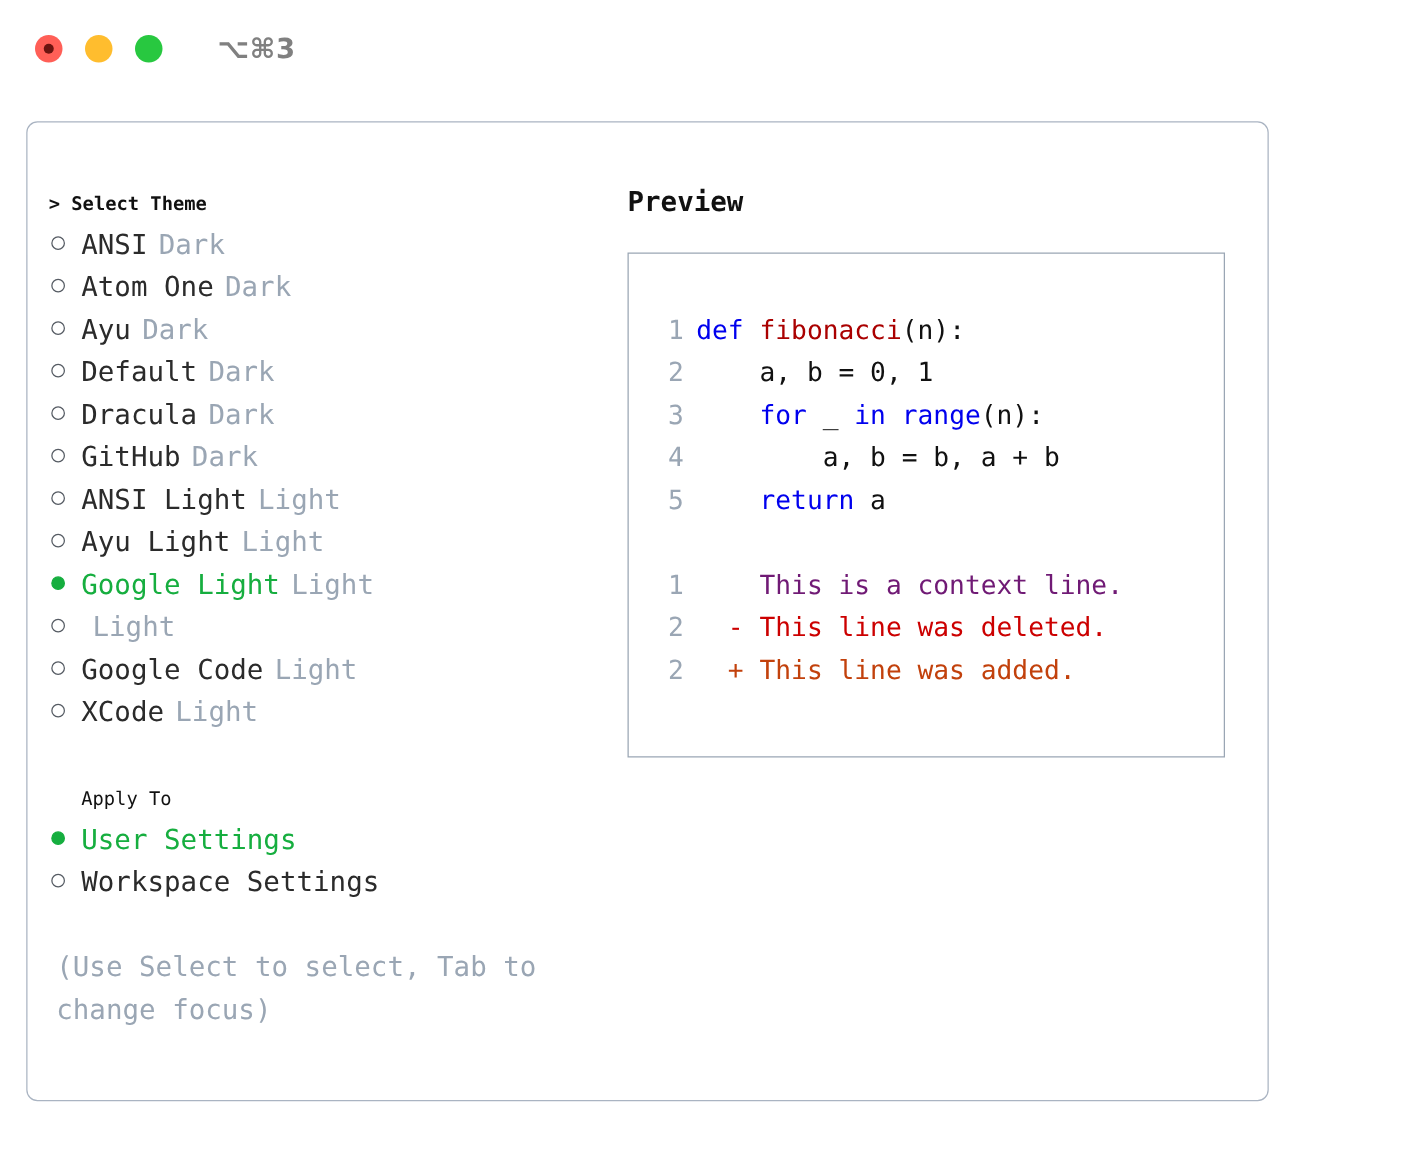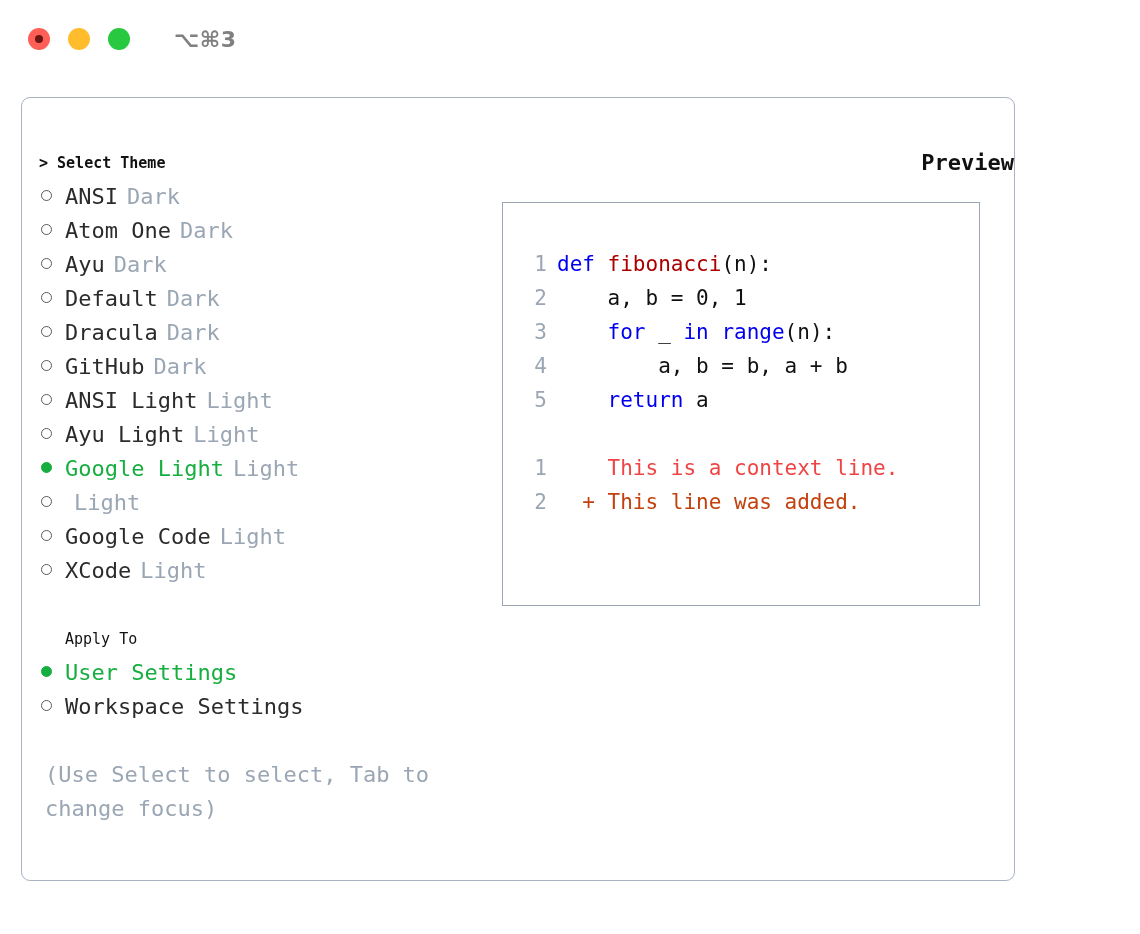--- a/index.html
+++ b/index.html
@@ -155,21 +155,20 @@
     box-sizing: border-box;
   }
 
   
   .preview-title {
     font-size: 22px;
     font-weight: bold;
     color: #111111;
     line-height: 34px;
     margin-bottom: 22px;
-    text-align: right;
   }
   .preview-box {
     width: 478px;
     height: 404px;
     border: 1.5px solid #9aa6b4;
     box-sizing: border-box;
     background: #ffffff;
     padding: 44px 0 0 22px;
   }
   .code-line {
@@ -181,21 +180,21 @@
     display: inline-block;
     width: 22px;
     text-align: right;
     color: #9aa6b4;
     margin-right: 10px;
   }
   .tok-kw   { color: #0000ee; }
   .tok-fn   { color: #aa0000; }
   .tok-plain{ color: #111111; }
   .blank-line { height: 34px; }
-  .diff-ctx { color: #ef4444; }
+  .diff-ctx { color: #701a75; }
   .diff-del { color: #cc0000; }
   .diff-add { color: #c2410c; margin-top: 16px; }
 </style>
 </head>
 <body>
 
 <div id="app">
 
   <div class="titlebar">
     <div class="lights">
@@ -245,20 +244,21 @@
           <div id="code-block">
               <div class="code-line"><span class="ln">1</span><span class="tok-kw">def </span><span class="tok-fn">fibonacci</span><span class="tok-plain">(n):</span></div>
               <div class="code-line"><span class="ln">2</span><span class="tok-plain">    a, b = 0, 1</span></div>
               <div class="code-line"><span class="ln">3</span><span class="tok-plain">    </span><span class="tok-kw">for</span><span class="tok-plain"> _ </span><span class="tok-kw">in </span><span class="tok-kw">range</span><span class="tok-plain">(n):</span></div>
               <div class="code-line"><span class="ln">4</span><span class="tok-plain">        a, b = b, a + b</span></div>
               <div class="code-line"><span class="ln">5</span><span class="tok-plain">    </span><span class="tok-kw">return</span><span class="tok-plain"> a</span></div>
             </div>
           <div class="blank-line"></div>
           <div id="diff-block">
               <div class="code-line"><span class="ln">1</span><span class="diff-ctx">    This is a context line.</span></div>
+              <div class="code-line"><span class="ln">2</span><span class="diff-del">  - This line was deleted.</span></div>
               <div class="code-line"><span class="ln">2</span><span class="diff-add">  + This line was added.</span></div>
             </div>
         </div>
       </div>
 
     </div>
   </div>
 
 </div>
 

